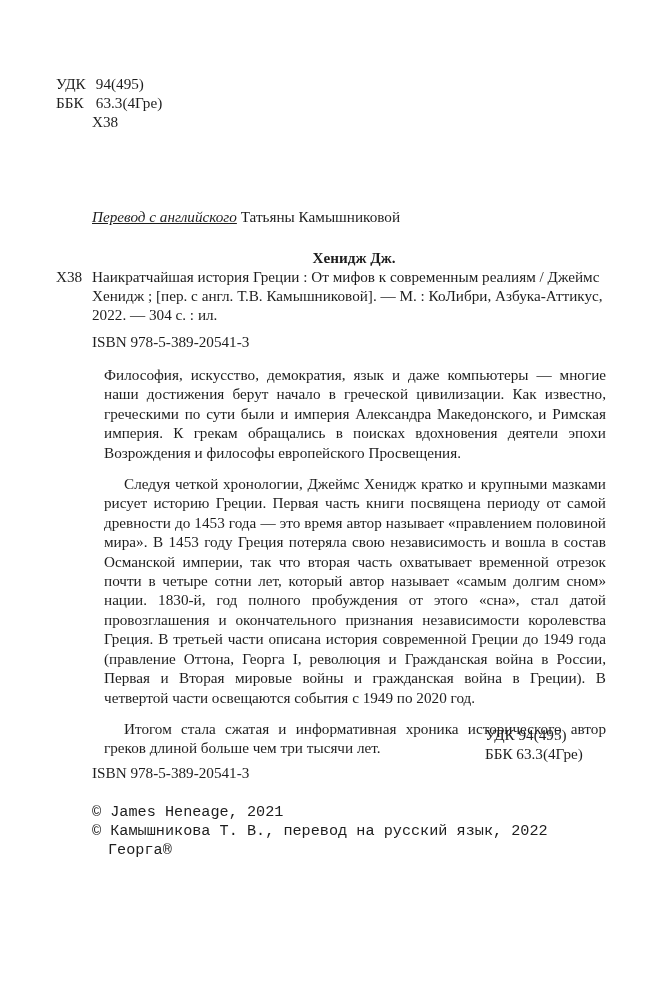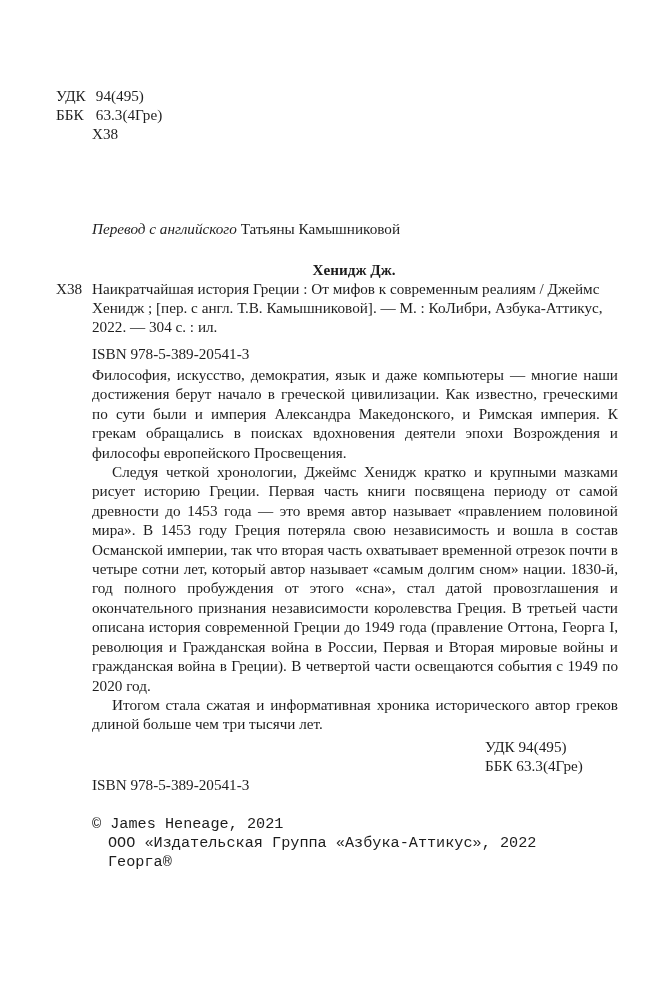--- a/index.html
+++ b/index.html
@@ -2,40 +2,40 @@
 <html><head>
   <meta charset="utf-8">
   <style>
     html, body { margin: 0; padding: 0; background: #ffffff; }
     body {
       width: 660px; height: 1000px; position: relative; overflow: hidden;
       font-family: "Liberation Serif", "DejaVu Serif", serif;
       color: #1d1d1d; font-size: 15.2px;
     }
     .abs { position: absolute; white-space: nowrap; }
-    .page { position: absolute; left: 0; top: 16px; width: 660px; height: 712px; }
+    .page { position: absolute; left: 0; top: 4px; width: 660px; height: 712px; }
 
     #udk-block { left: 56px; top: 70px; }
     #udk-block .row { height: 19px; line-height: 19px; }
     #udk-block .k { display: inline-block; width: 36px; }
     #udk-block .x38 { padding-left: 36px; }
 
     #orig { left: 92px; top: 143px; line-height: 19px; }
     #translator { left: 92px; top: 204px; }
-    #translator i { font-style: italic; }
+    #translator i { font-style: italic; text-decoration: underline; }
 
     #bib { left: 56px; top: 244px; line-height: 19px; width: 560px; white-space: normal; }
     #bib .author { padding-left: 36px; font-weight: bold; text-align: center; }
     #bib .line { display: flex; }
     #bib .mark { width: 36px; flex: none; }
     #bib .body { flex: 1; }
     #bib .isbn { padding-left: 36px; margin-top: 8px; }
 
     #annot { left: 92px; top: 349px; width: 526px; white-space: normal; line-height: 19.4px; text-align: justify; }
-    #annot p { margin: 0; font-family: Liberation Serif, serif; }
+    #annot p { margin: 12px; font-family: Liberation Serif, serif; }
     #annot p.ind { text-indent: 20px; }
 
     #udk2 { left: 485px; top: 721px; line-height: 19px; }
     #isbn2 { left: 92px; top: 760px; }
 
     #copy { left: 92px; top: 799px; line-height: 19px; font-family: Liberation Mono, monospace; }
     #copy .cont { padding-left: 16px; }
   </style>
 </head>
 <body>
@@ -79,17 +79,17 @@
 
   <div id="udk2" class="abs">
     <div>УДК 94(495)</div>
     <div>ББК 63.3(4Гре)</div>
   </div>
 
   <div id="isbn2" class="abs">ISBN 978-5-389-20541-3</div>
 
   <div id="copy" class="abs">
     <div>© James Heneage, 2021</div>
-    <div class="cont">ООО «Издательская Группа «Азбука-Аттикус», 2022</div>
+    <div>© Камышникова Т. В., перевод на русский язык, 2022</div>
     <div class="cont">Георга®</div>
   </div>
 
 </div>
 
 </body></html>

